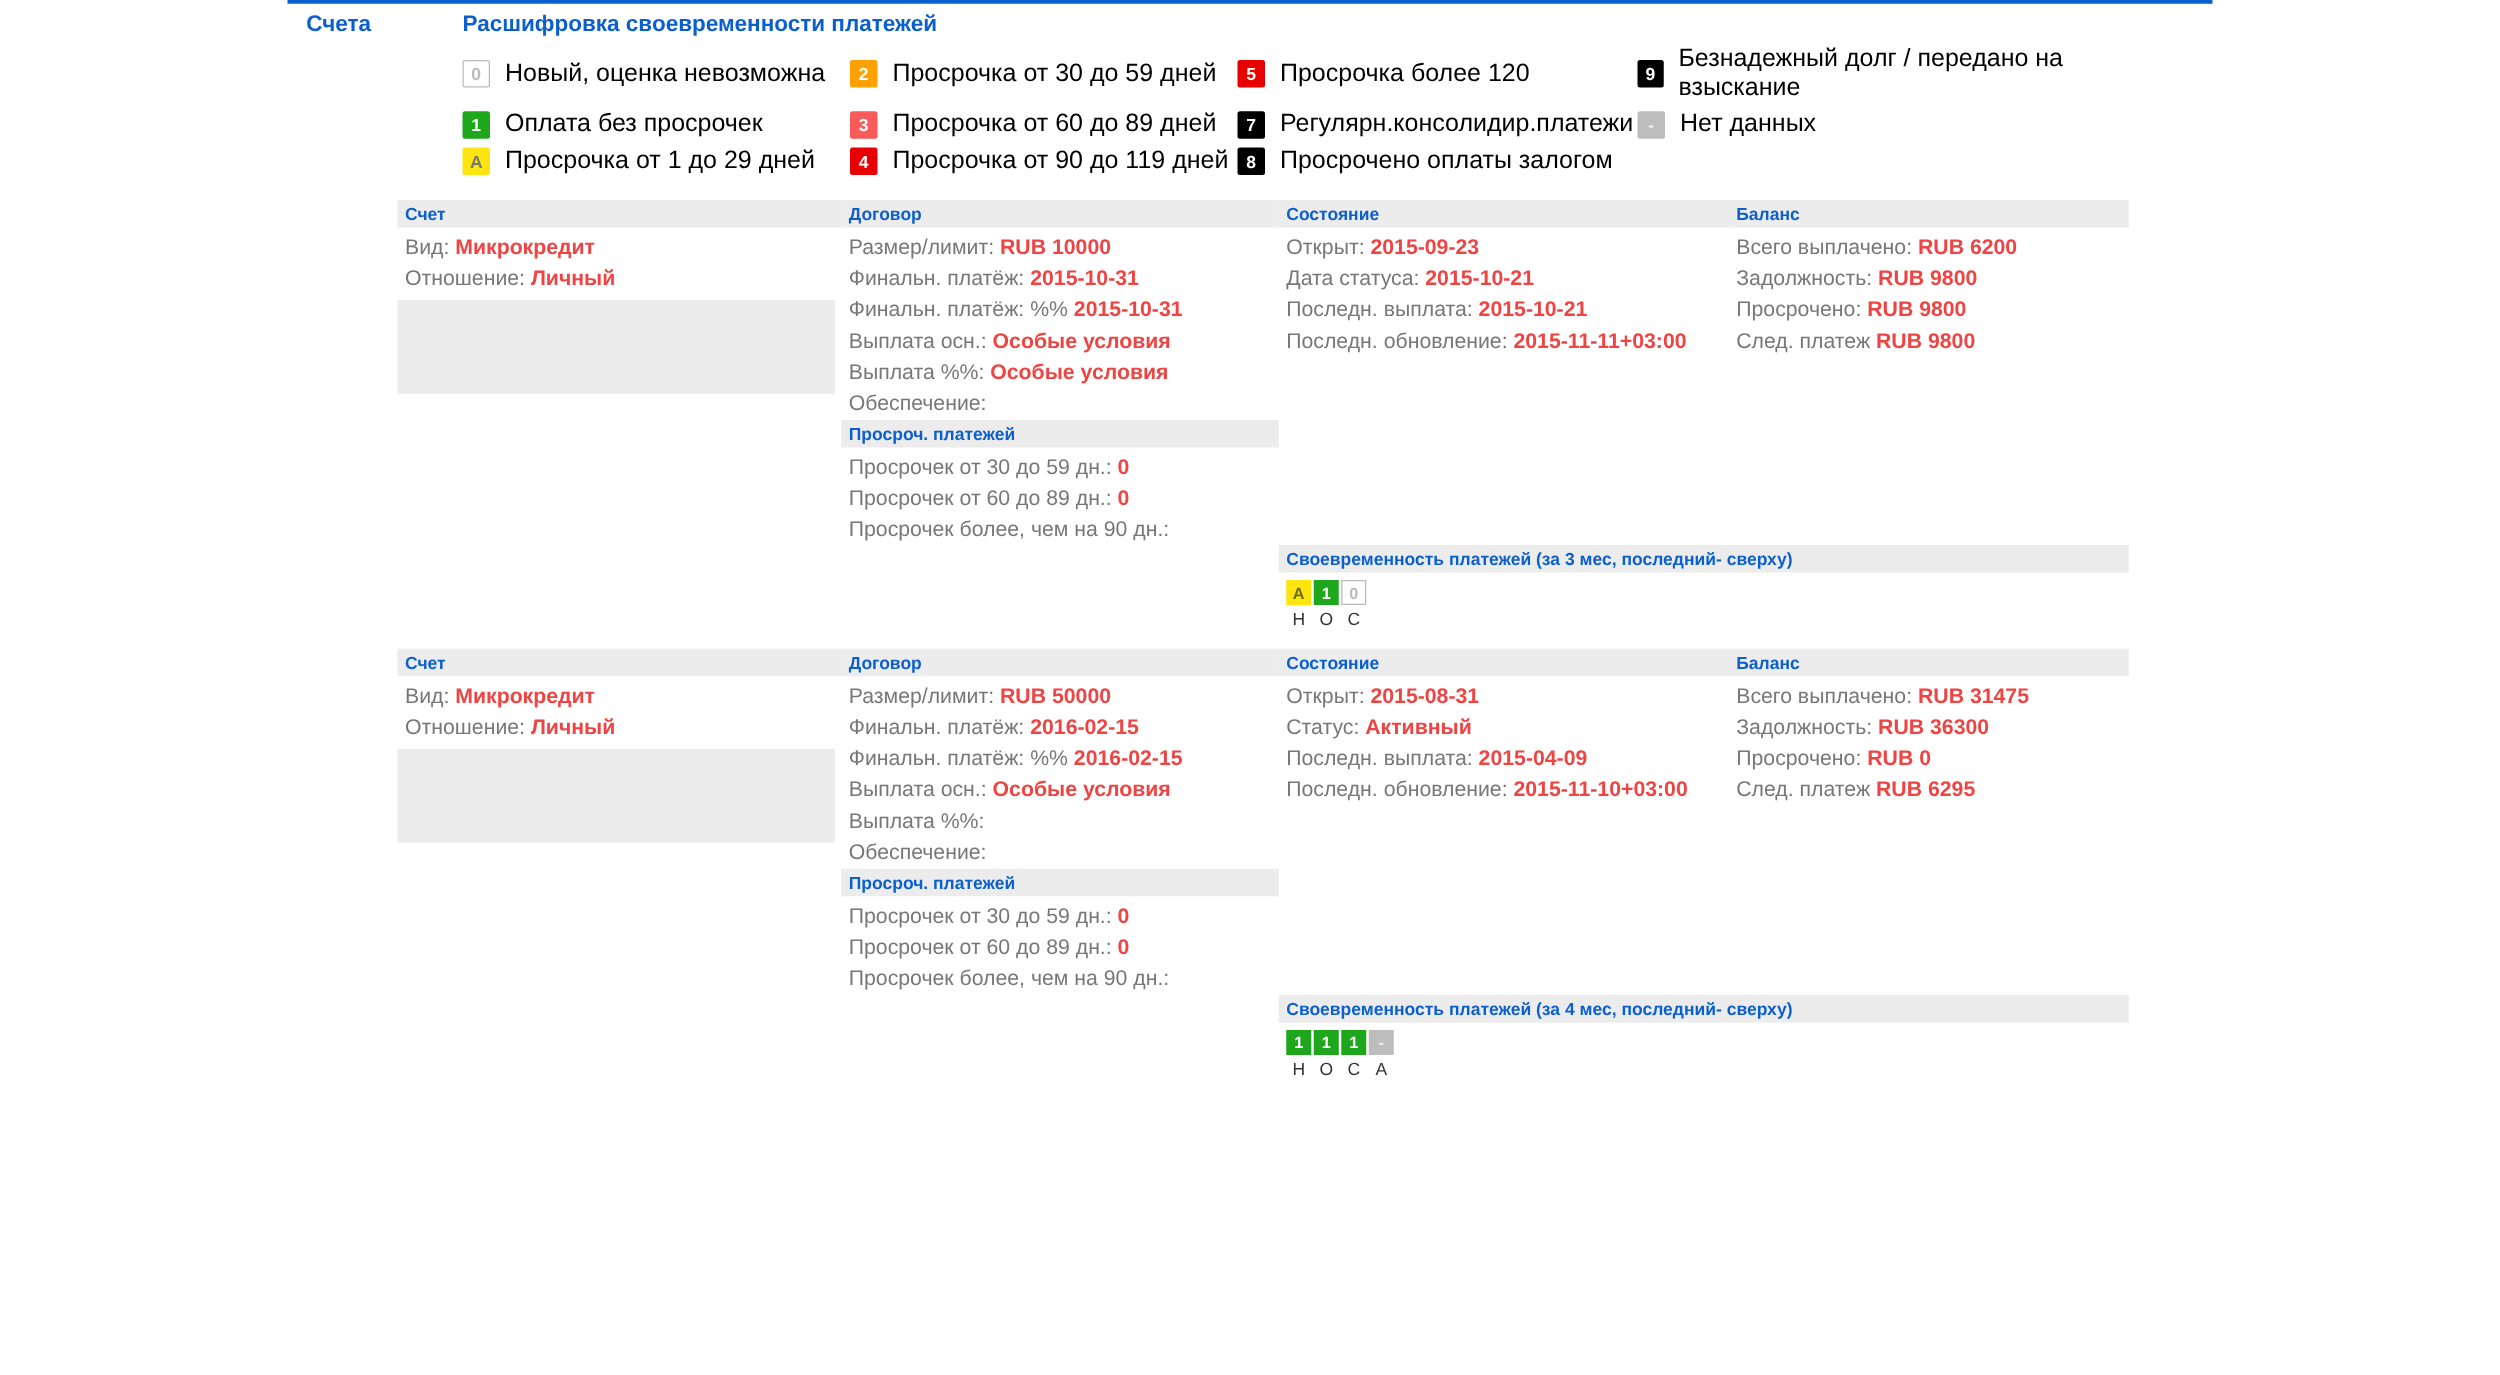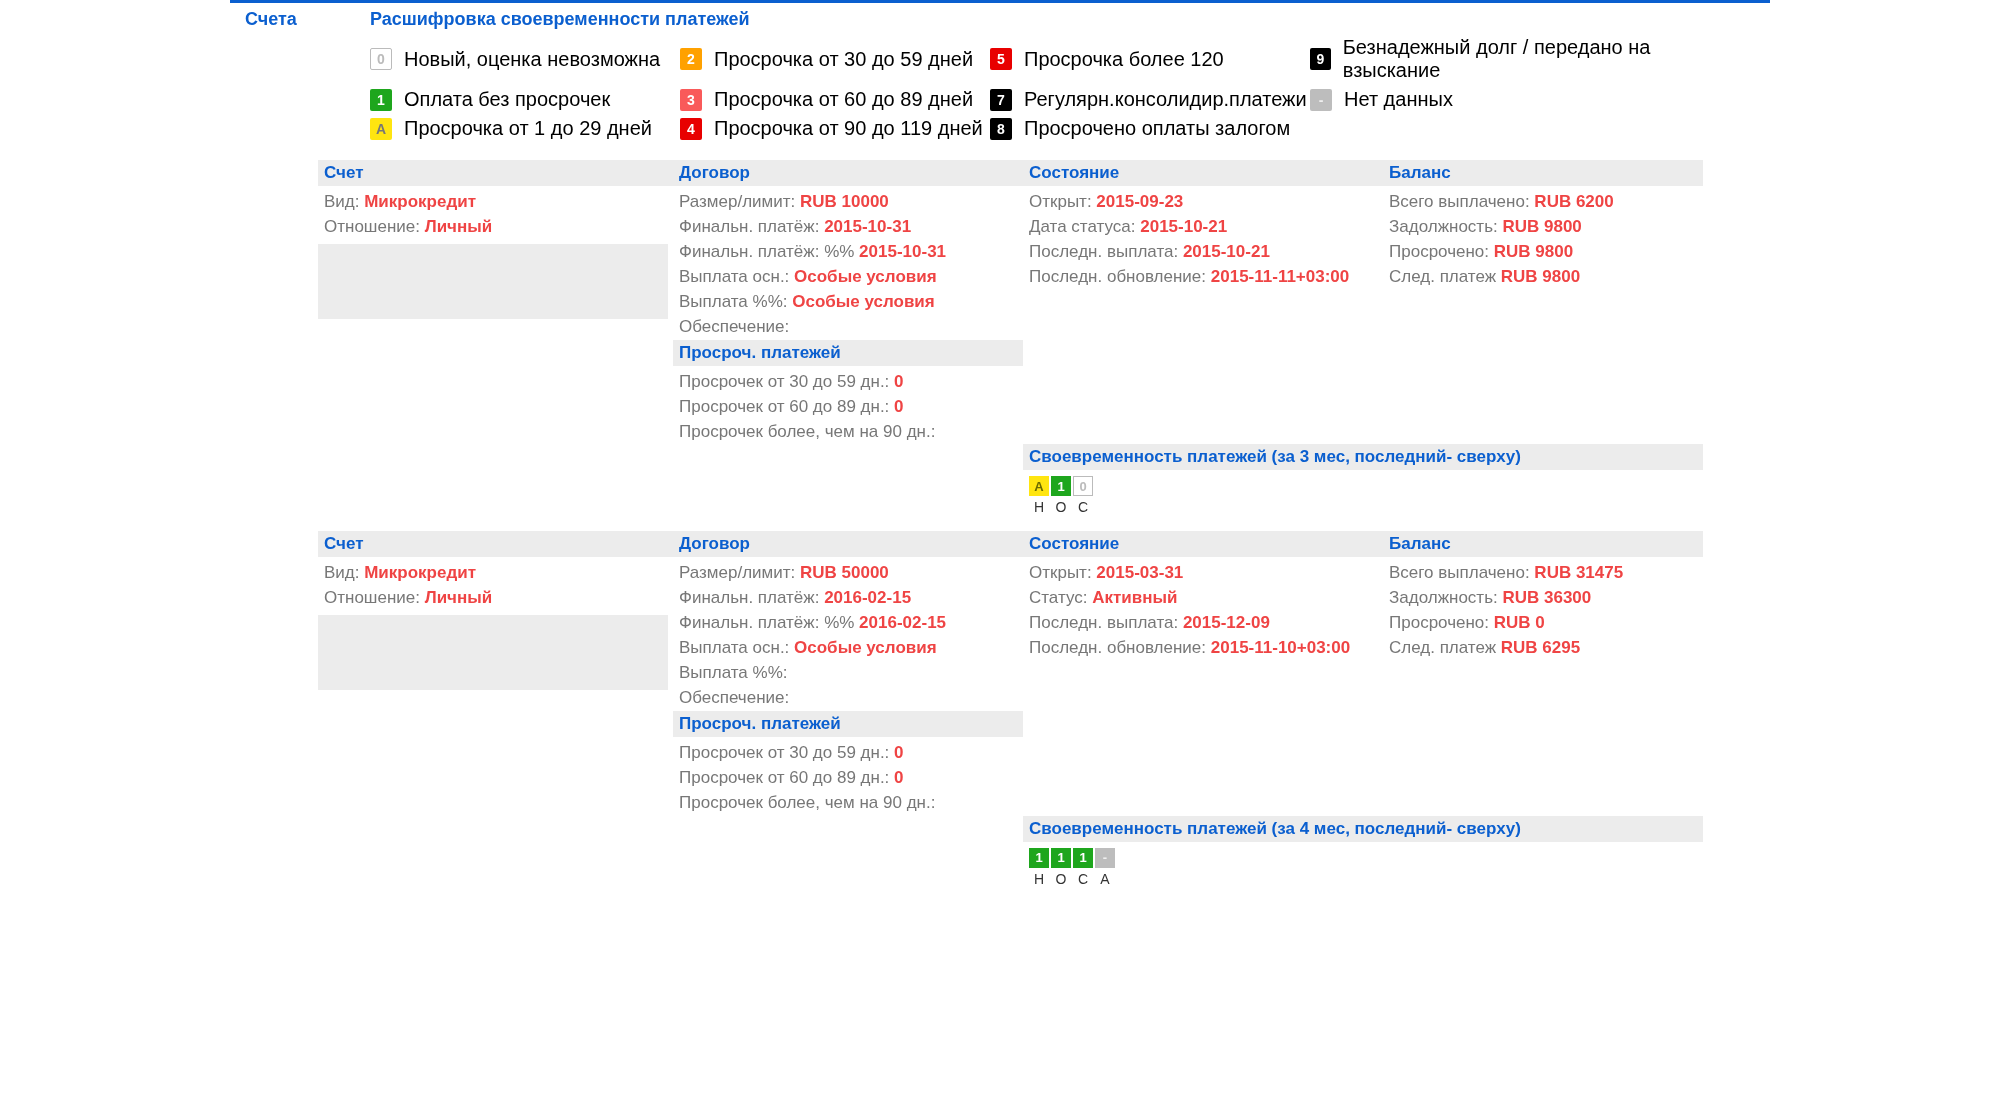--- a/index.html
+++ b/index.html
@@ -26,21 +26,21 @@
   .chip.c7 { background:#000; }
   .chip.c8 { background:#000; }
   .chip.c9 { background:#000; }
   .chip.c- { background:#bdbdbd; color:#efefef; }
   .lg-label { font-size:20px; color:#000000; }
 
   
   .acct { display:flex; margin-top:14px; padding-left:88px; }
   .col { display:flex; flex-direction:column; }
   .colS{width:355px;} .colD{width:350px;} .colC{width:360px;} .colB{width:320px;}
-  .sec-h { background:#ececec; color:#0b5fcf; font-weight:700; font-size:17px;
+  .sec-h { background:#ececec; color:#0b5fcf; font-weight:700; font-size:14px;
            padding:3px 6px; margin-bottom:4px; }
   .row { font-size:17px; color:#777; padding:1px 6px; line-height:1.35; }
   .row b, .row .bold { color:#ef4444; font-weight:700; }
   .grayblock { background:#ececec; height:75px; margin-top:4px; margin-right:5px;}
 
   
   .tl { padding:2px 6px; }
   .tl-row{ display:flex; gap:2px;}
   .sq{ width:20px; height:20px; display:flex; align-items:center; justify-content:center;
        font-size:13px; font-weight:700; color:#fff;}
@@ -181,23 +181,23 @@
           <div class="row">Выплата осн.: <b>Особые условия</b></div>
           <div class="row">Выплата %%: <b></b></div>
           <div class="row">Обеспечение: <b></b></div>
           <div class="sec-h">Просроч. платежей</div>
           <div class="row">Просрочек от 30 до 59 дн.: <b>0</b></div>
           <div class="row">Просрочек от 60 до 89 дн.: <b>0</b></div>
           <div class="row">Просрочек более, чем на 90 дн.: <b></b></div>
         </div>
         <div class="col colC">
           <div class="sec-h">Состояние</div>
-          <div class="row">Открыт: <b>2015-03-31</b></div>
+          <div class="row">Открыт: <b>2015-08-31</b></div>
           <div class="row">Статус: <b>Активный</b></div>
-          <div class="row">Последн. выплата: <b>2015-12-09</b></div>
+          <div class="row">Последн. выплата: <b>2015-04-09</b></div>
           <div class="row">Последн. обновление: <b>2015-11-10+03:00</b></div>
         </div>
         <div class="col colB">
           <div class="sec-h">Баланс</div>
           <div class="row">Всего выплачено: <b>RUB 31475</b></div>
           <div class="row">Задолжность: <b>RUB 36300</b></div>
           <div class="row">Просрочено: <b>RUB 0</b></div>
           <div class="row">След. платеж <b>RUB 6295</b></div>
         </div>
       </div>

